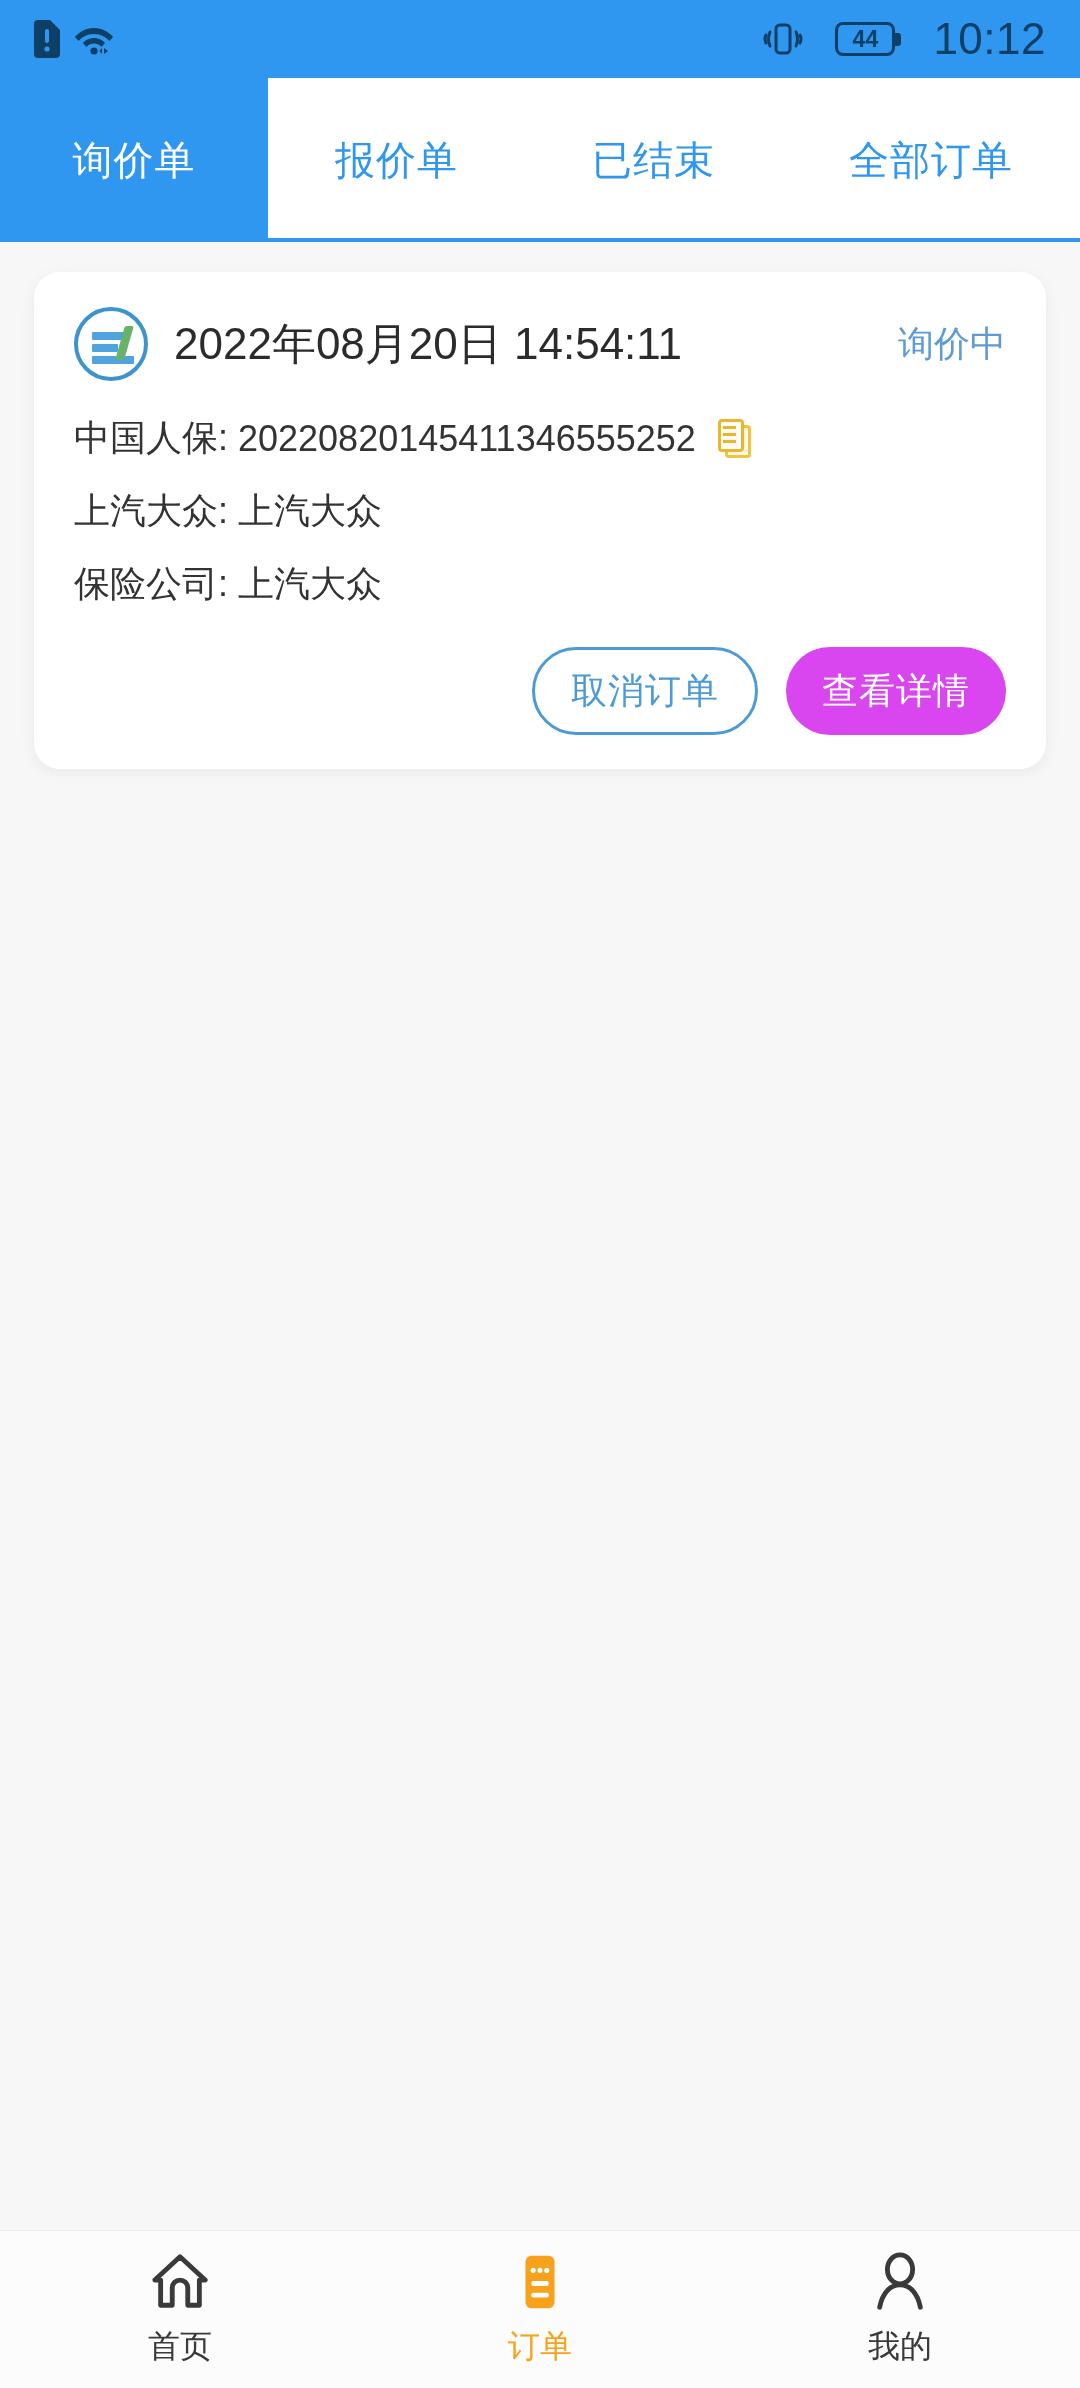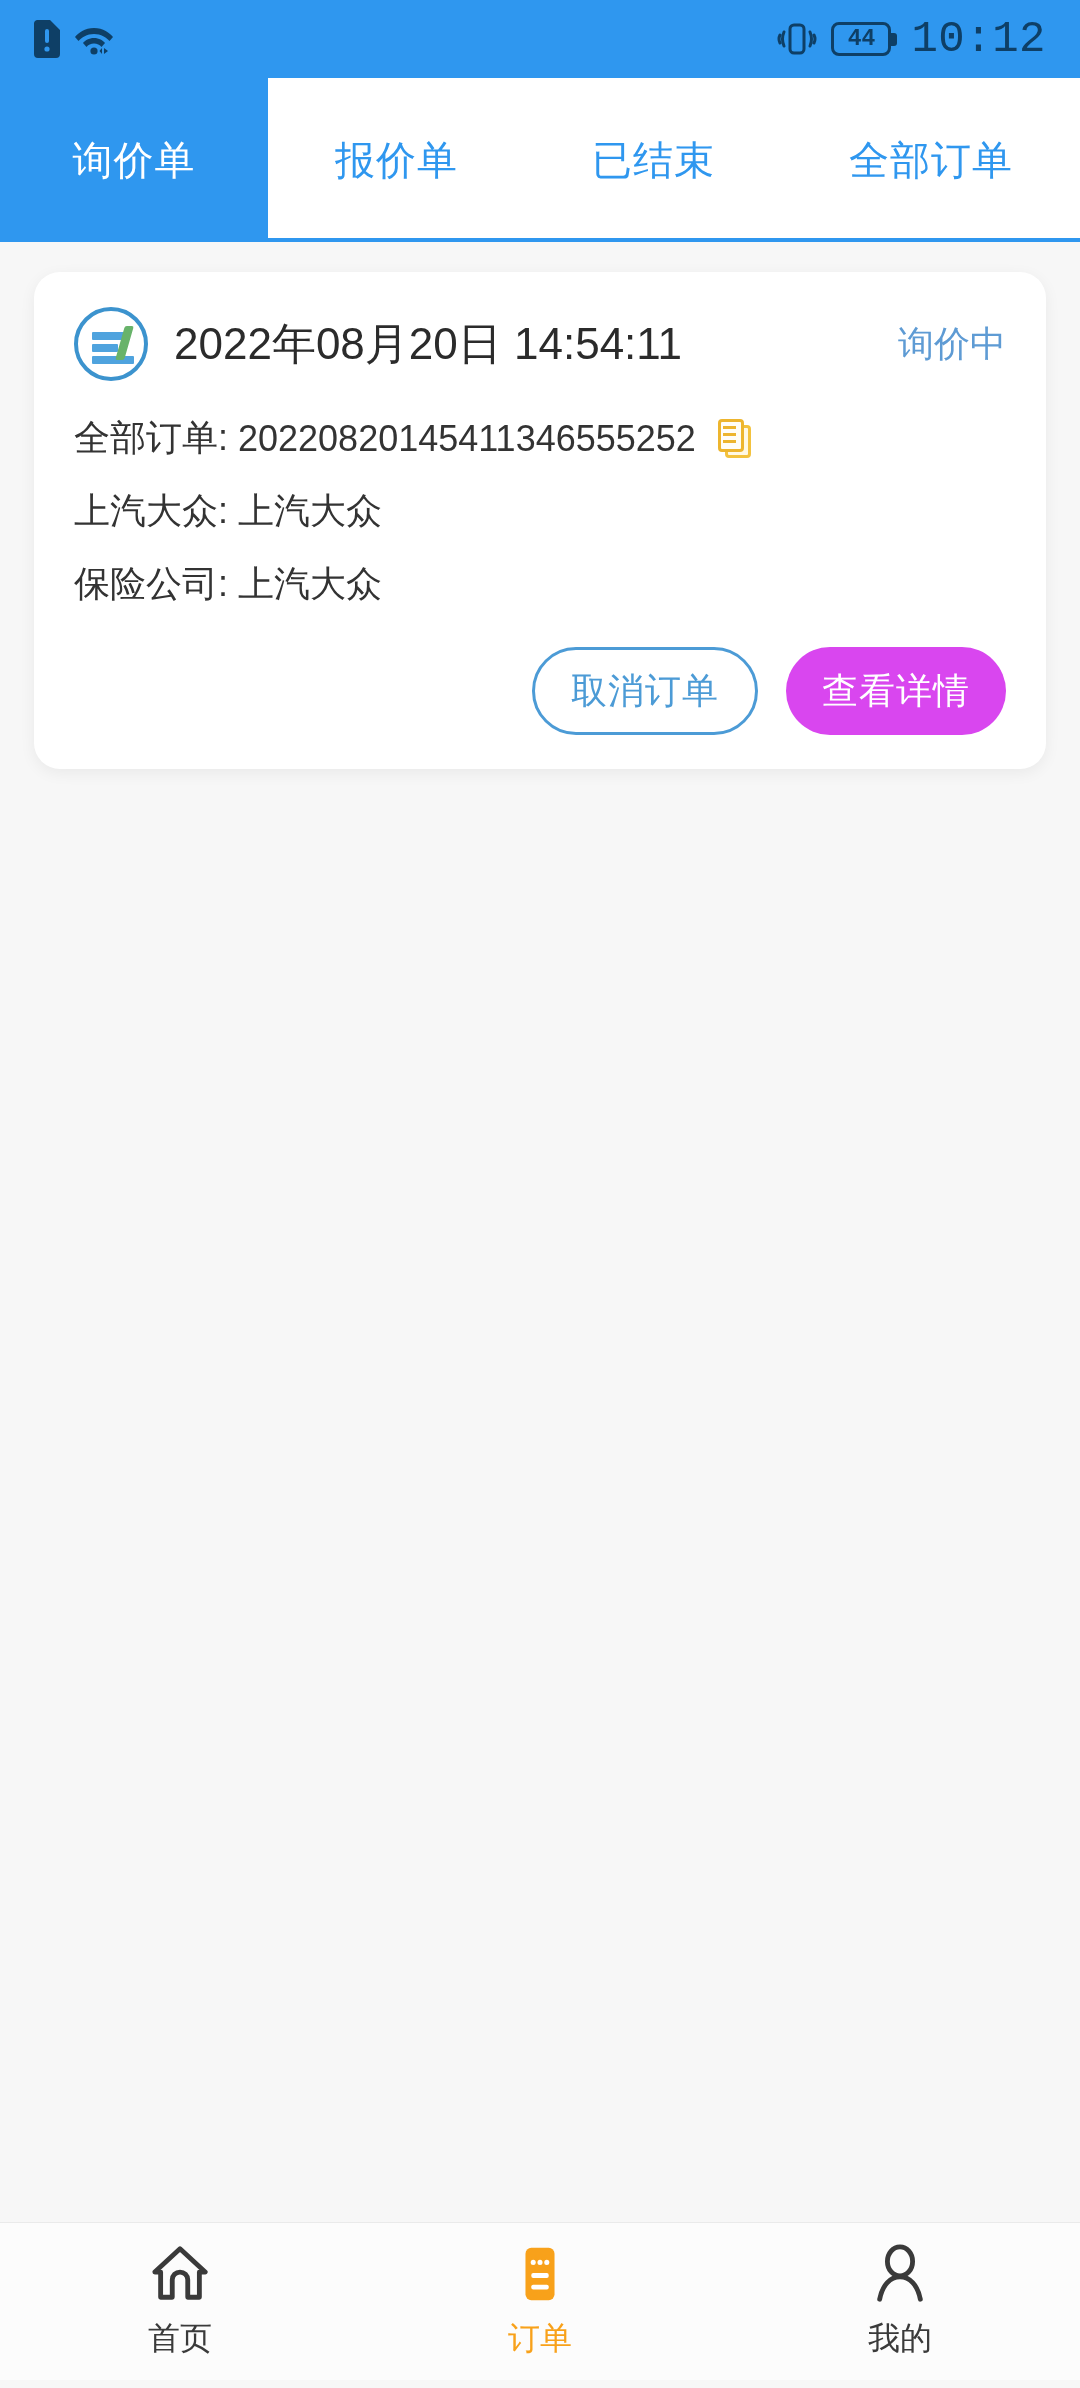--- a/index.html
+++ b/index.html
@@ -11,21 +11,21 @@
   }
   #screen { position:relative; width:1080px; height:2388px; background:#F7F7F7; }
 
   
   .statusbar{
     position:absolute; top:0; left:0; width:1080px; height:78px;
     background:#2F97EF; display:flex; align-items:center;
     padding:0 34px;
   }
   .sb-left{ display:flex; align-items:center; gap:14px; }
-  .sb-right{ margin-left:auto; display:flex; align-items:center; gap:14px;font-family:Liberation Mono, monospace; }
+  .sb-right{ margin-left:auto; display:flex; align-items:center; gap:32px; }
   .sb-time{ color:#0E3F66; font-size:44px; letter-spacing:.5px; font-weight:400; }
   .icon-dark{ display:block; }
 
   
   .battery{ position:relative; width:66px; height:34px; display:flex; align-items:center; }
   .battery .shell{
     width:60px; height:34px; border:3px solid #0E3F66; border-radius:8px;
     display:flex; align-items:center; justify-content:center;
   }
   .battery .lvl{ color:#0E3F66; font-size:23px; font-weight:700; line-height:1; }
@@ -110,21 +110,21 @@
   .btn{
     font-size:36px; border-radius:46px;
     display:flex; align-items:center; justify-content:center;
     height:88px; padding:0 36px; letter-spacing:1px;
   }
   .btn-outline{ border:3px solid #4C9BD6; color:#4C9BD6; background:#ffffff; }
   .btn-primary{ background:#d946ef; color:#ffffff; border:none; }
 
   
   .bottomnav{
-    position:absolute; left:0; bottom:8px; width:1080px; height:158px;
+    position:absolute; left:0; bottom:0; width:1080px; height:158px;
     background:#FCFCFC; border-top:1px solid #EAEAEA;
     display:flex;
   }
   .nav-item{
     flex:1; display:flex; flex-direction:column;
     align-items:center; justify-content:center; gap:12px;
   }
   .nav-label{ font-size:32px; color:#3A3A3A; }
   .nav-item.active .nav-label{ color:#F8A11A; }
   .nav-ico{ width:62px; height:62px; display:block; }
@@ -181,21 +181,21 @@
         <span class="bar b1"></span>
         <span class="bar b2"></span>
         <span class="bar b3"></span>
         <span class="slash"></span>
       </div>
       <span class="card-date">2022年08月20日 14:54:11</span>
       <span class="card-status">询价中</span>
     </div>
 
     <div class="row">
-      <span class="label">全部订单:</span>
+      <span class="label">中国人保:</span>
       <span class="value">20220820145411346555252</span>
       <span class="copy-icon">
         <span class="back"></span>
         <span class="front"></span>
         <span class="ln l1"></span>
         <span class="ln l2"></span>
         <span class="ln l3"></span>
       </span>
     </div>
 

